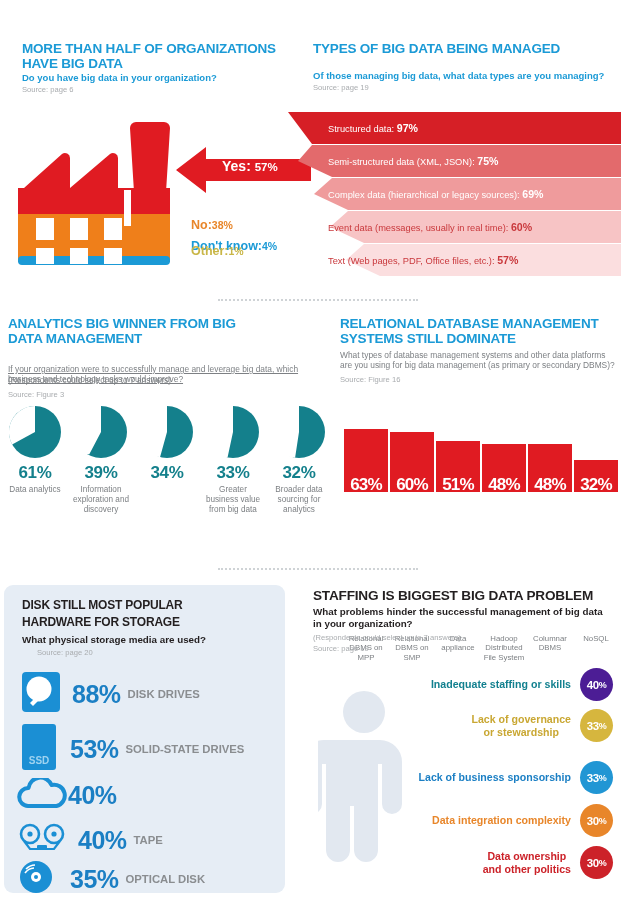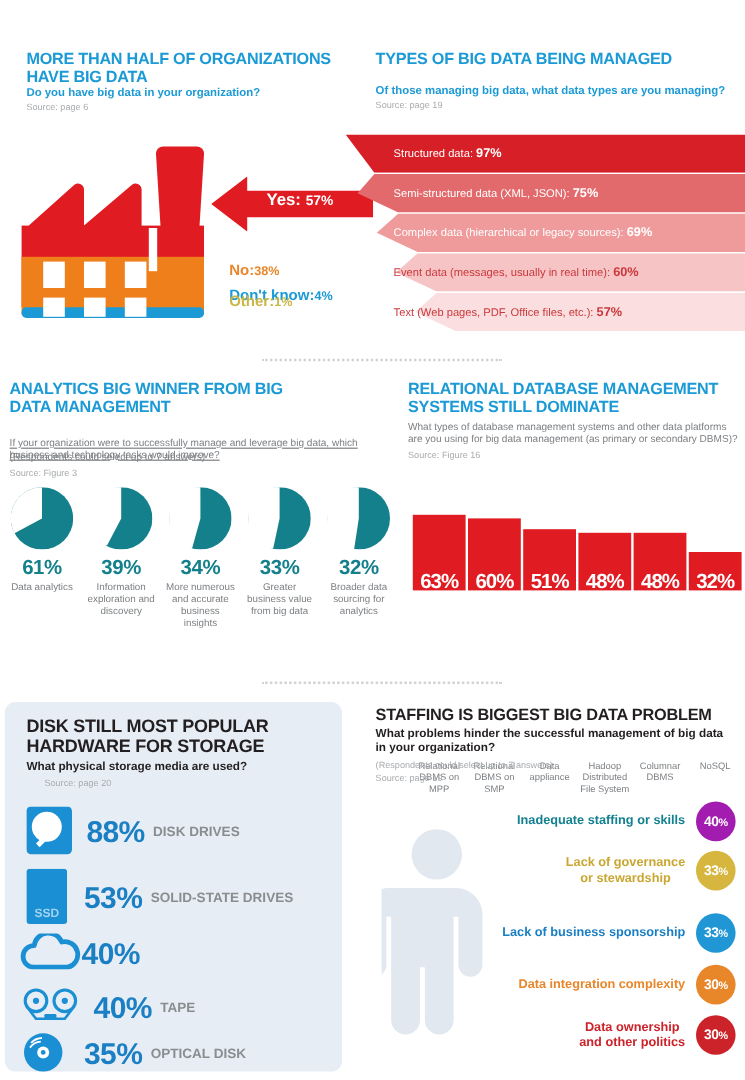--- a/index.html
+++ b/index.html
@@ -215,21 +215,20 @@
   <div class="pie-lbl">Information exploration and discovery</div>
 </div>
 <div class="pie-col" style="left:136px;">
   <div class="pie">
     <svg viewBox="0 0 52 52" width="52" height="52">
       <circle cx="26" cy="26" r="26" fill="#14808c"></circle>
       <path d="M26 26 L26 0 A26 26 0 1 0 19.1 50.9 Z" fill="#ffffff"></path>
     </svg>
   </div>
   <div class="pie-pc">34%</div>
-  <div class="pie-lbl">More numerous and accurate business insights</div>
 </div>
 <div class="pie-col" style="left:202px;">
   <div class="pie">
     <svg viewBox="0 0 52 52" width="52" height="52">
       <circle cx="26" cy="26" r="26" fill="#14808c"></circle>
       <path d="M26 26 L26 0 A26 26 0 1 0 20.6 51.3 Z" fill="#ffffff"></path>
     </svg>
   </div>
   <div class="pie-pc">33%</div>
   <div class="pie-lbl">Greater business value from big data</div>
@@ -278,21 +277,21 @@
   <div class="bar-col" style="left:230px;">
     <div class="bar-rect" style="height:32px;"></div>
     <div class="bar-pc" style="color:#ffffff;">32%</div>
     <div class="bar-lbl">NoSQL</div>
   </div>
 </div>
 
 <div class="abs dots" style="left:218px;top:568px;width:200px;"></div>
 
 <div id="storage"></div>
-<div class="abs hdark" style="left:22px;top:597px;width:230px;font-size:15px;line-height:17px;">DISK STILL MOST POPULAR HARDWARE FOR STORAGE</div>
+<div class="abs hdark" style="left:22px;top:597px;width:230px;font-size:12px;line-height:17px;">DISK STILL MOST POPULAR HARDWARE FOR STORAGE</div>
 <div class="abs sub-dark" style="left:22px;top:634px;width:240px;">What physical storage media are used?</div>
 <div class="abs src" style="left:22px;top:648px;margin-left:15px;">Source: page 20</div>
 
 <div class="st-row" style="left:22px;top:672px;">
   <span style="width:38px;flex:none;">
     <svg viewBox="0 0 38 40" width="38" height="40">
       <rect x="0" y="0" width="38" height="40" rx="4" fill="#1b8fd4"></rect>
       <circle cx="17" cy="17" r="12.5" fill="#ffffff"></circle>
       <path d="M8 31 L15 24 L18 27 L11 34 Z" fill="#ffffff"></path>
     </svg>
@@ -359,21 +358,21 @@
   <svg viewBox="0 0 92 178" width="92" height="178">
     <circle cx="46" cy="22" r="21" fill="#e2e8f0"></circle>
     <path d="M46 50 h16 a22 22 0 0 1 22 22 v42 a10 10 0 0 1 -20 0 v-40
              h-4 v86 a12 12 0 0 1 -24 0 v-44 h-4 v44 a12 12 0 0 1 -24 0 v-86
              h-4 v40 a10 10 0 0 1 -20 0 v-42 a22 22 0 0 1 22 -22 z" fill="#e2e8f0"></path>
   </svg>
 </div>
 
 <div class="staff-row" style="top:668px;">
   <span class="staff-lbl" style="color:#12808f;">Inadequate staffing or skills</span>
-  <span class="staff-circle" style="background:#a21caf;">
+  <span class="staff-circle" style="background:#4c1d95;">
     <span>40</span>
       <span class="pc">%</span>
   </span>
 </div>
 <div class="staff-row" style="top:709px;">
   <span class="staff-lbl" style="color:#c9a732;white-space:pre-line;">Lack of governance
 or stewardship</span>
   <span class="staff-circle" style="background:#d6b63e;">
     <span>33</span>
       <span class="pc">%</span>

